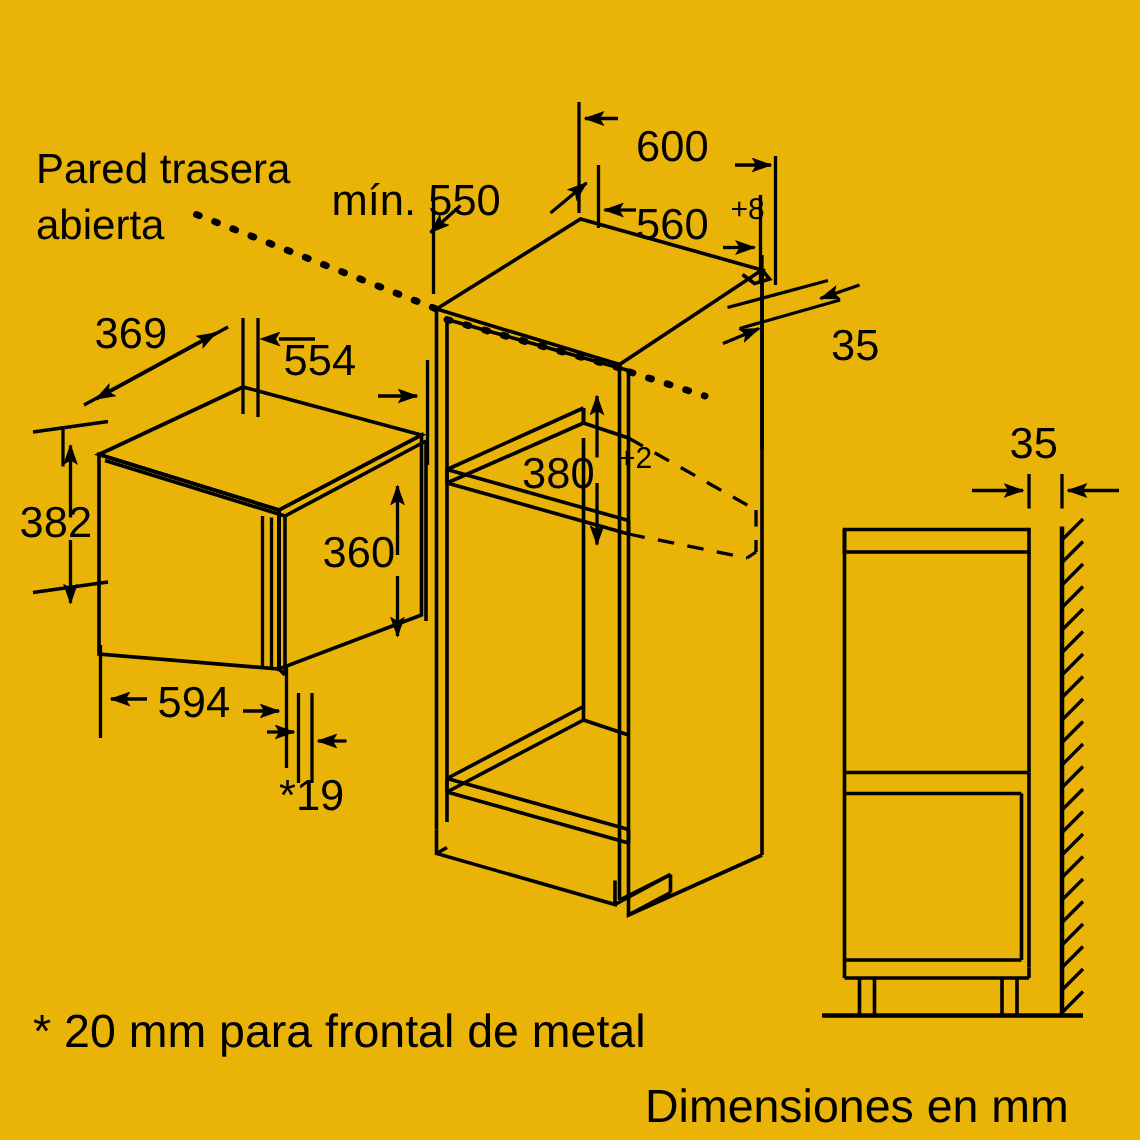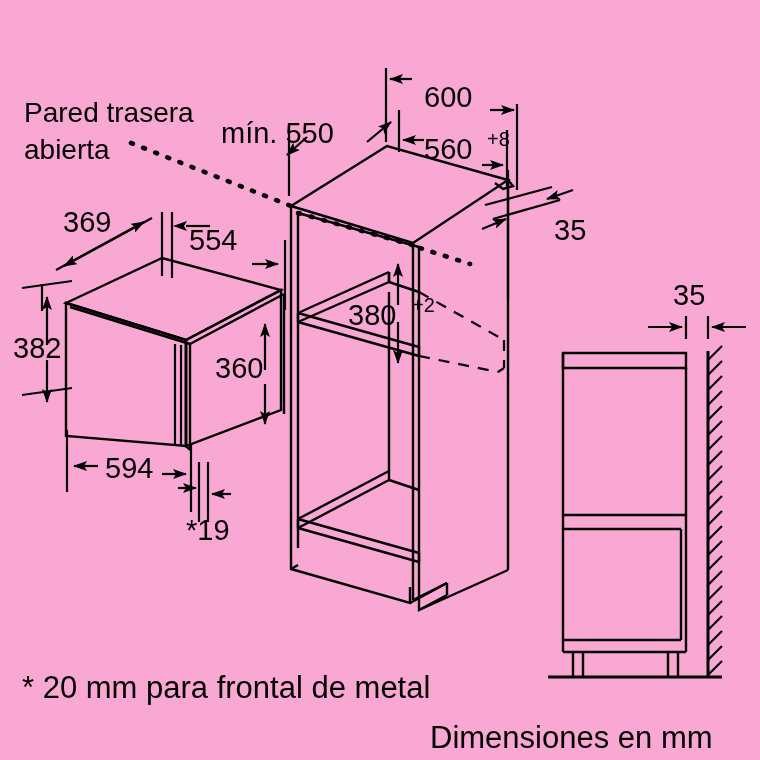--- a/index.html
+++ b/index.html
@@ -1,19 +1,19 @@
 <!DOCTYPE html>
 <html><head>
 <meta charset="utf-8">
 <style>
   html,body{margin:0;padding:0;background:#ffffff;}
   #root{
     position:relative;
     width:760px;height:760px;
-    background:#f9a8d4;
+    background:#eab308;
     font-family:"Liberation Sans", sans-serif;
     overflow:hidden;
   }
   svg{display:block;}
   .lbl{
     font-family:"Liberation Sans", sans-serif;
     fill:#000;
     font-size:29px;
   }
   .lbl-small{font-size:20px;}

